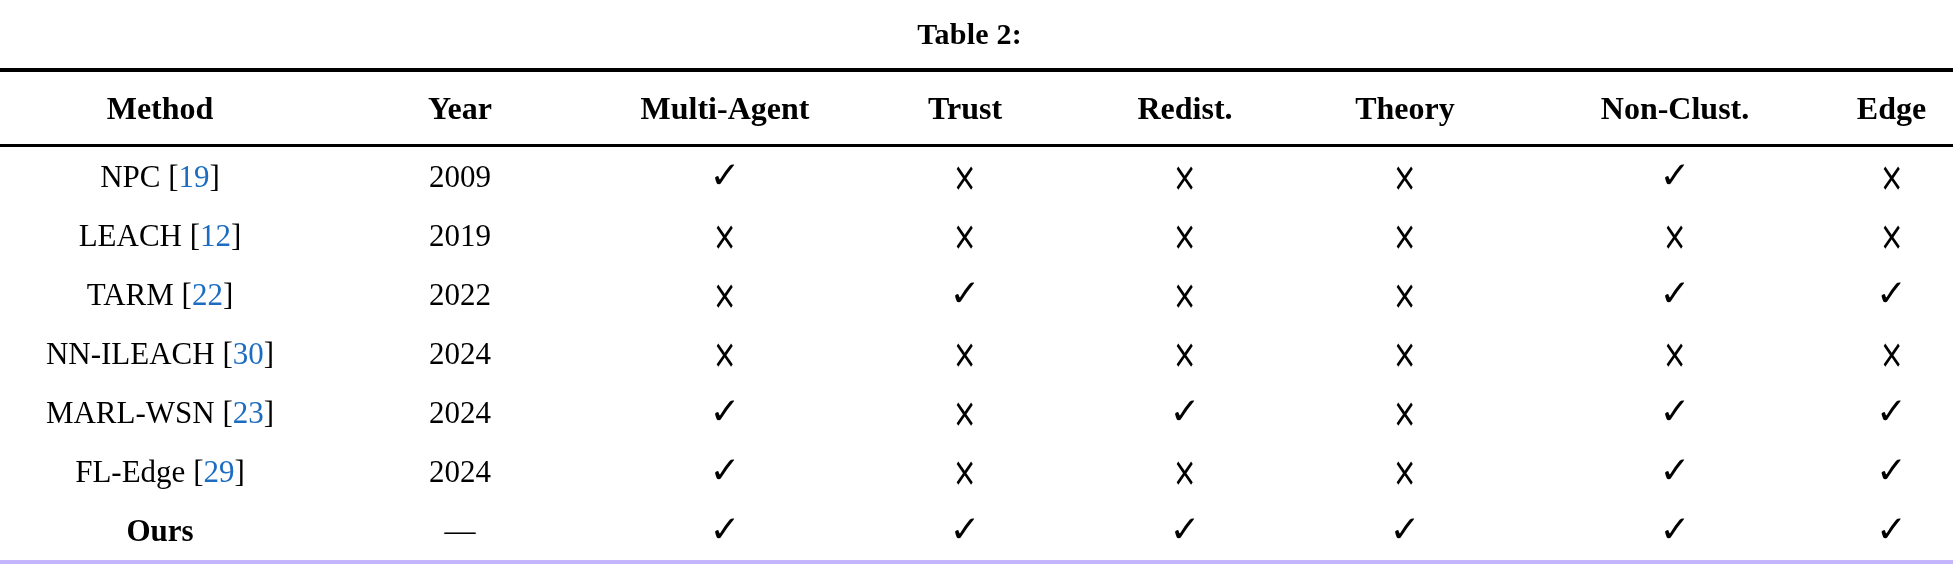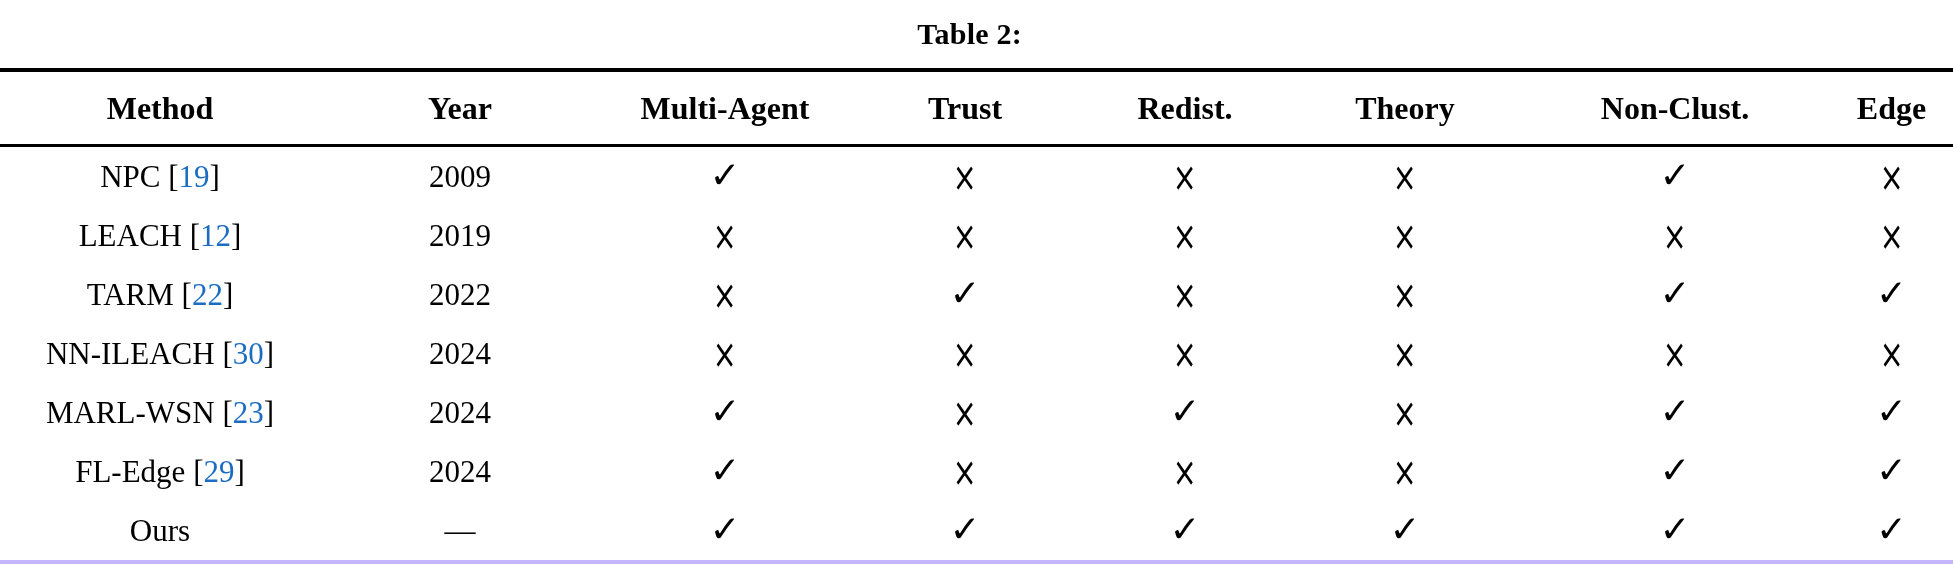--- a/index.html
+++ b/index.html
@@ -39,21 +39,21 @@
   table.cmp th {
     height: 72px;
     font-size: 32px;
     font-weight: bold;
   }
   table.cmp td {
     height: 59px;
     font-size: 31px;
   }
   .cite { color: #1c6dc1; }
-  .bold { font-weight: normal; }
+  .bold { font-weight: bold; }
   .check {
     font-family: "DejaVu Sans", sans-serif;
     font-weight: bold;
     font-size: 37px;
     line-height: 1;
   }
   .cross {
     font-family: "DejaVu Sans", sans-serif;
     font-weight: normal;
     font-size: 30px;

